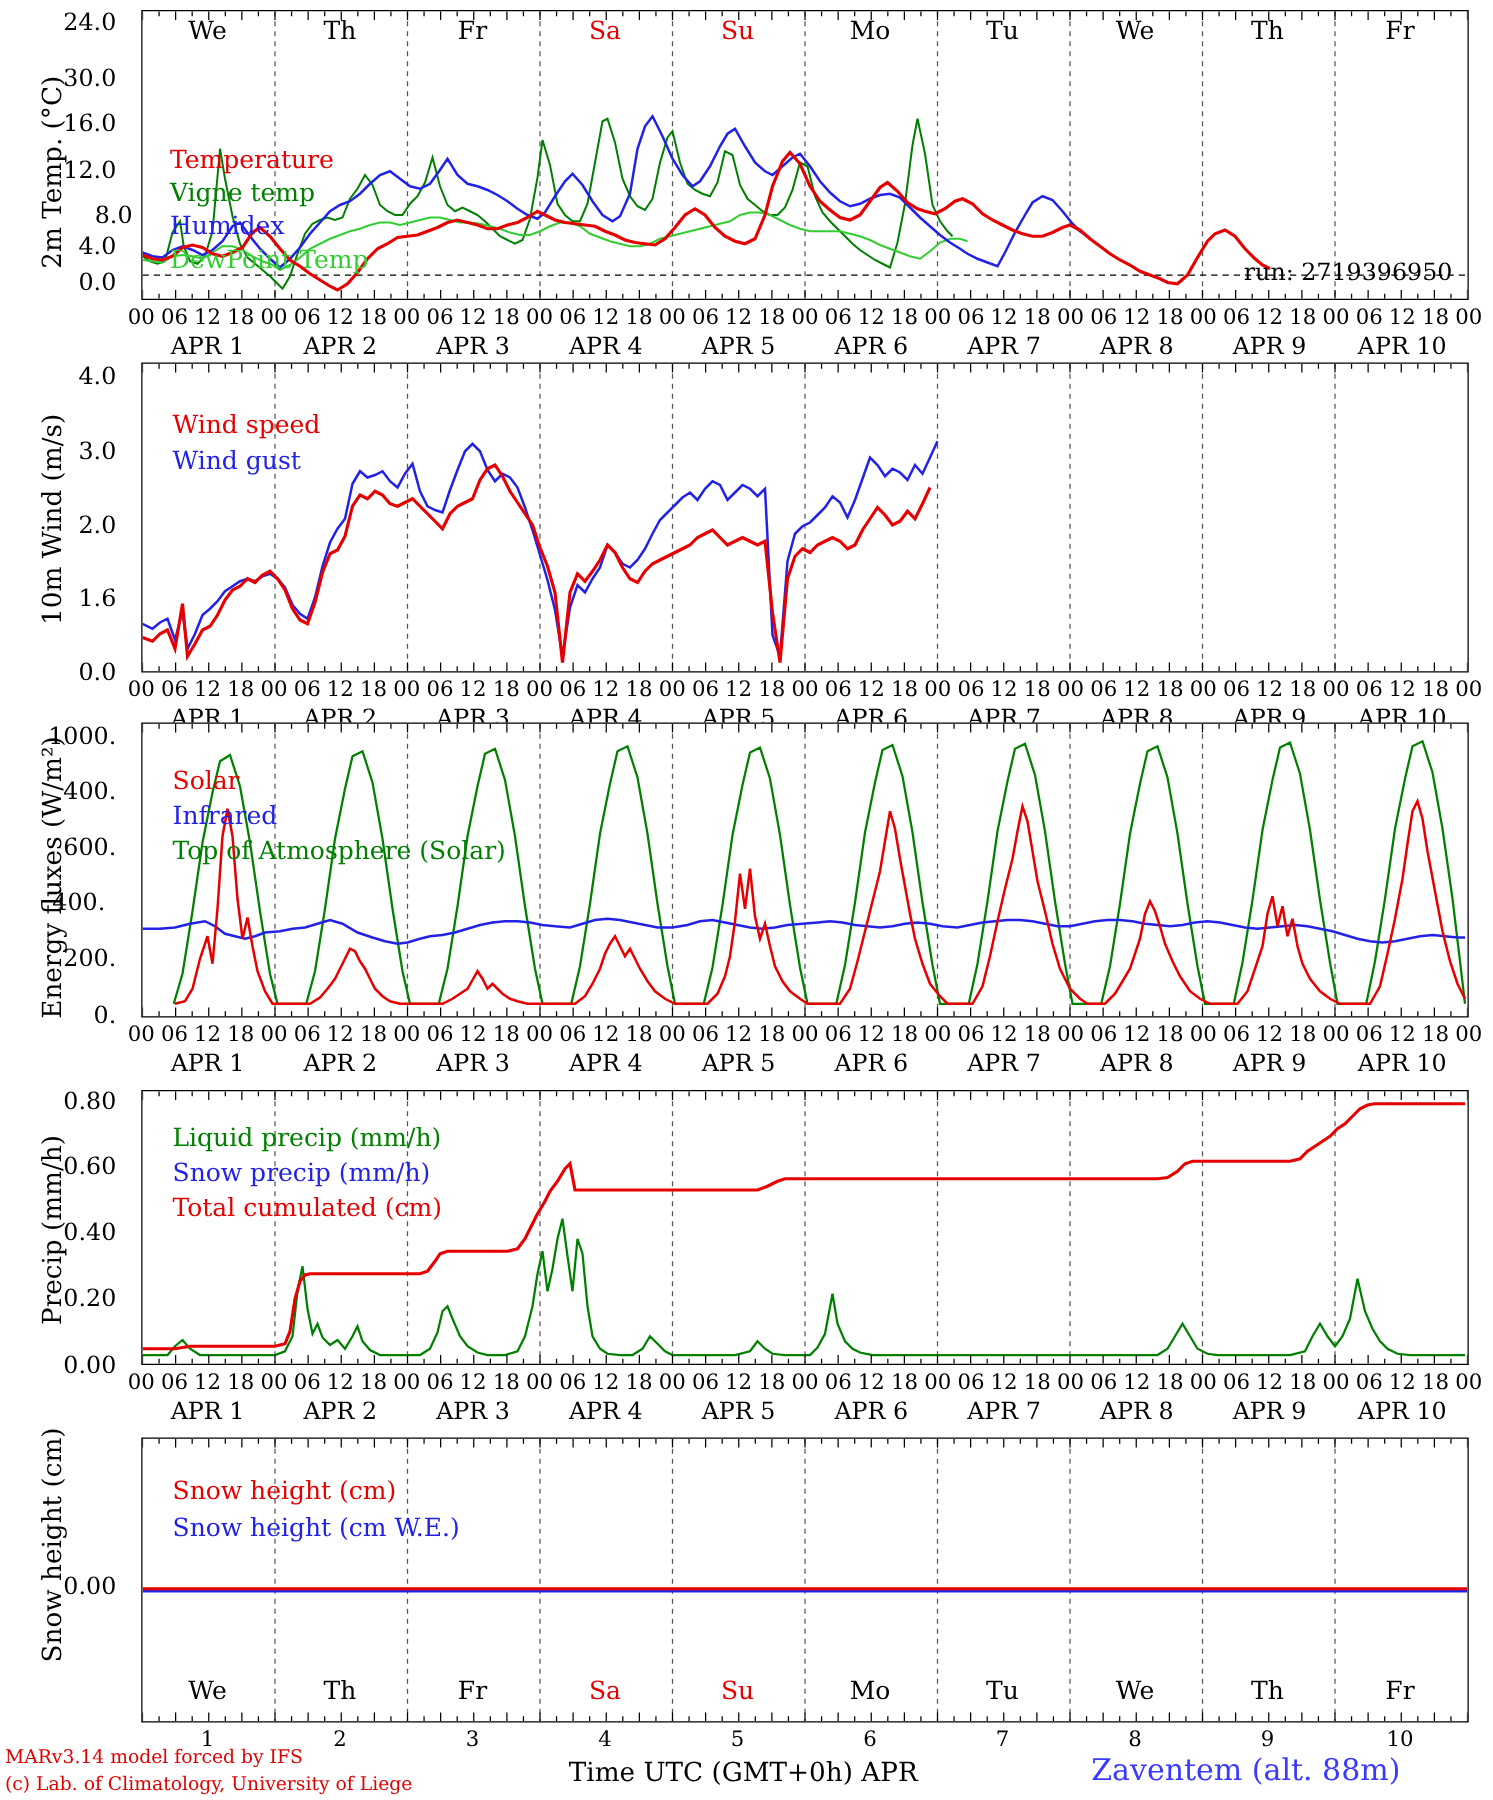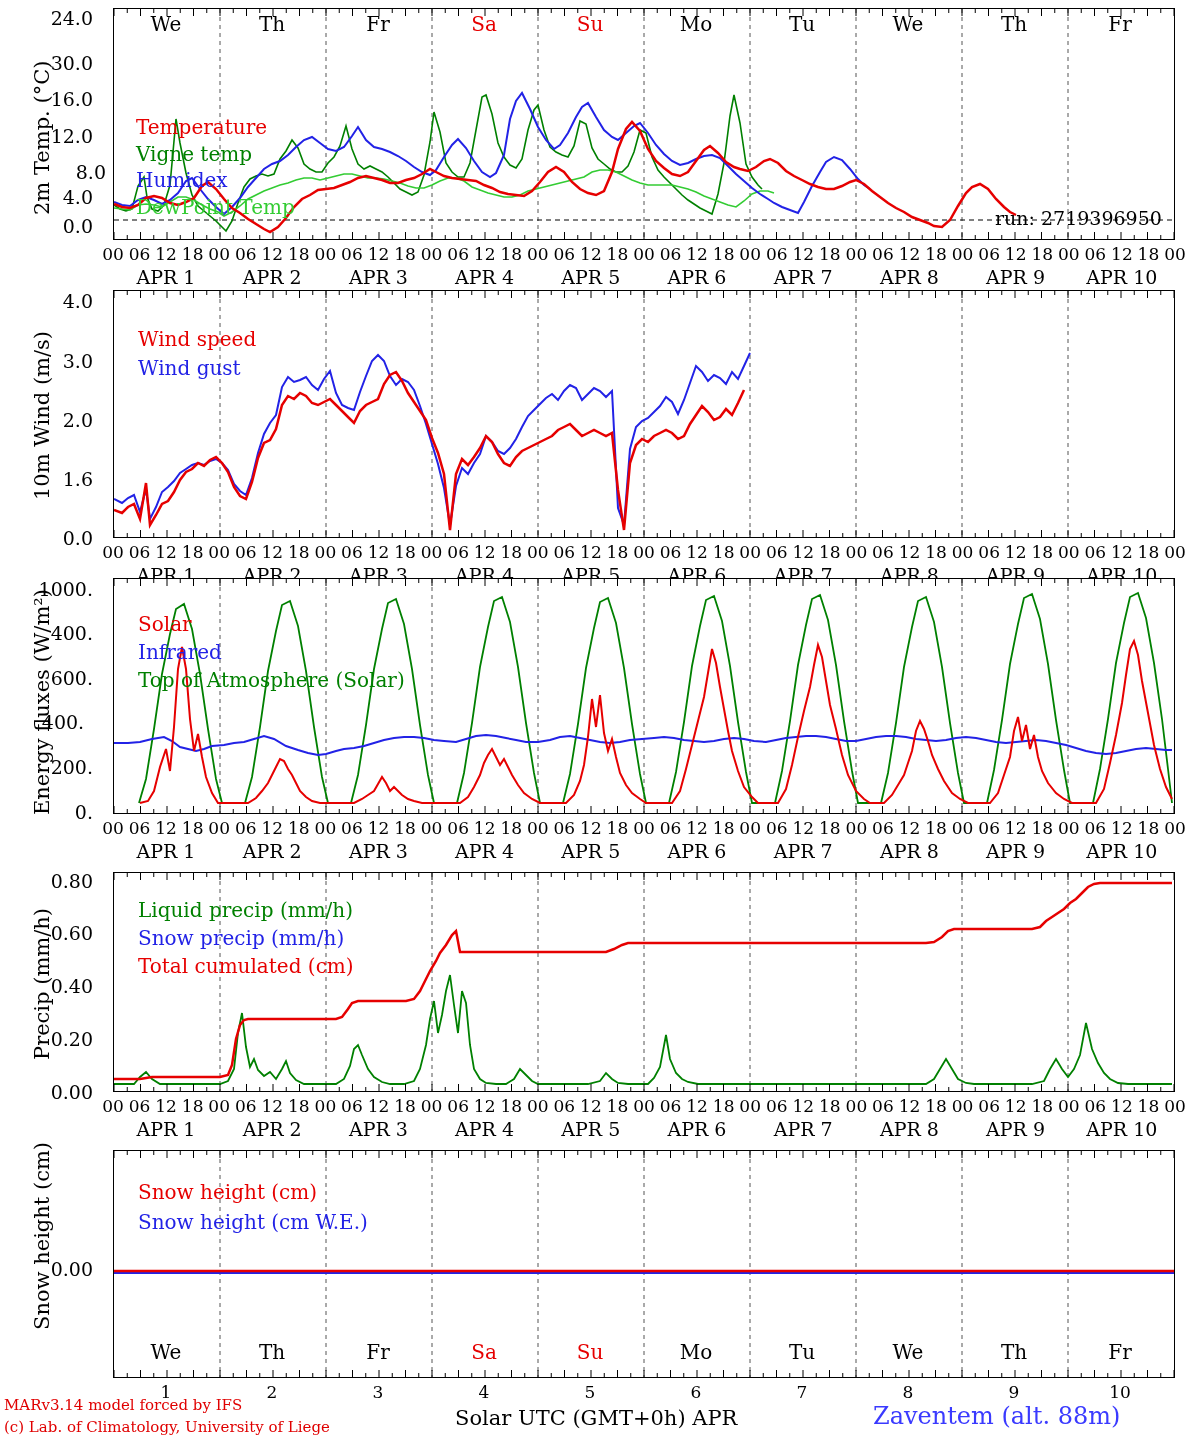--- a/index.html
+++ b/index.html
@@ -1228,14 +1228,14 @@
     <span style="display:inline-block;width:106px;text-align:center;">We</span><span style="display:inline-block;width:106px;text-align:center;">Th</span><span style="display:inline-block;width:106px;text-align:center;">Fr</span><span style="display:inline-block;width:106px;text-align:center;color:#e60000;">Sa</span><span style="display:inline-block;width:106px;text-align:center;color:#e60000;">Su</span><span style="display:inline-block;width:106px;text-align:center;">Mo</span><span style="display:inline-block;width:106px;text-align:center;">Tu</span><span style="display:inline-block;width:106px;text-align:center;">We</span><span style="display:inline-block;width:106px;text-align:center;">Th</span><span style="display:inline-block;width:106px;text-align:center;">Fr</span>
   </div>
 
   <div class="dowrow" style="left:113px;top:1382px;width:1062px;font-size:17px;">
     <span style="display:inline-block;width:106px;text-align:center;">1</span><span style="display:inline-block;width:106px;text-align:center;">2</span><span style="display:inline-block;width:106px;text-align:center;">3</span><span style="display:inline-block;width:106px;text-align:center;">4</span><span style="display:inline-block;width:106px;text-align:center;">5</span><span style="display:inline-block;width:106px;text-align:center;">6</span><span style="display:inline-block;width:106px;text-align:center;">7</span><span style="display:inline-block;width:106px;text-align:center;">8</span><span style="display:inline-block;width:106px;text-align:center;">9</span><span style="display:inline-block;width:106px;text-align:center;">10</span>
   </div>
 </div>
 
 <div class="footer-left" style="left:4px;top:1396px;">MARv3.14 model forced by IFS</div>
 <div class="footer-left" style="left:4px;top:1418px;">(c) Lab. of Climatology, University of Liege</div>
-<div class="footer-center" style="left:455px;top:1406px;">Solar UTC (GMT+0h) APR</div>
+<div class="footer-center" style="left:455px;top:1406px;">Time UTC (GMT+0h) APR</div>
 <div class="footer-right" style="left:873px;top:1402px;">Zaventem (alt. 88m)</div>
 
 </body></html>

